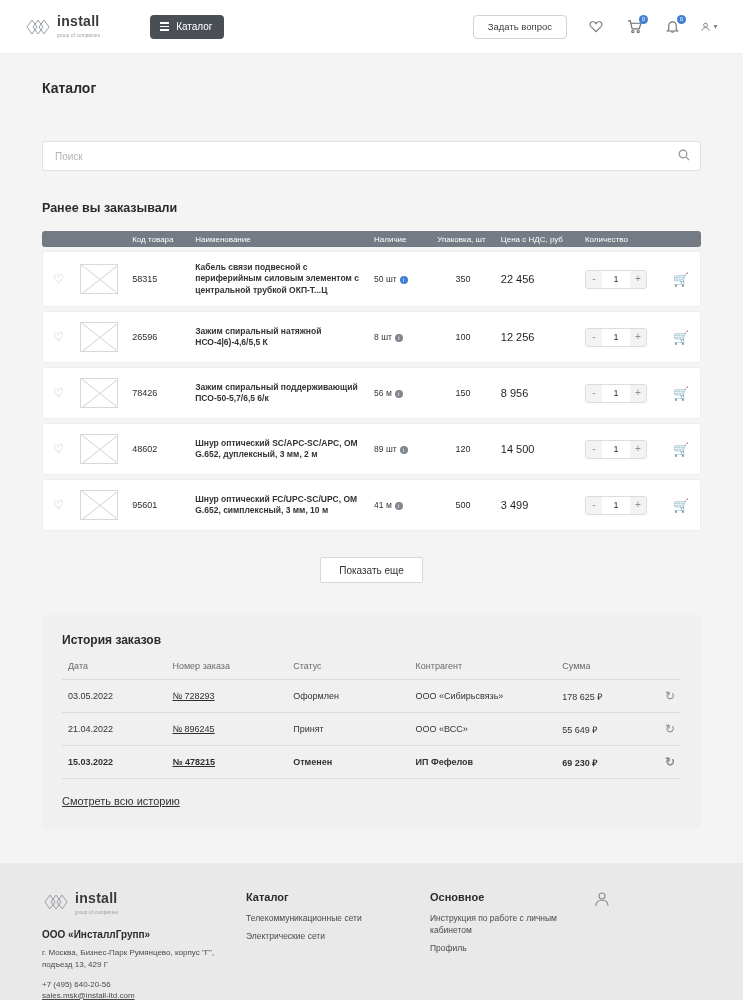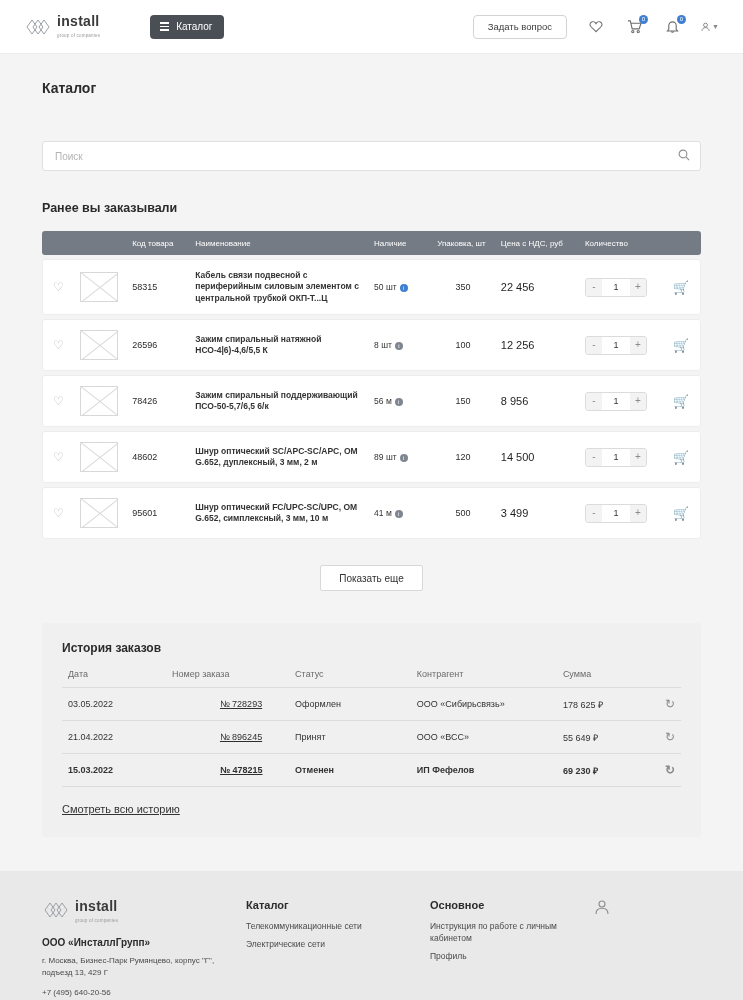--- a/index.html
+++ b/index.html
@@ -87,21 +87,21 @@
   h2.section-title { font-size:12.5px; font-weight:bold; margin:0 0 12px 0; }
 
   
   .ptable { width:100%; border-collapse:separate; border-spacing:0 4px; }
   .ptable thead th {
     background:#747b84;
     color:#fff;
     font-size:8px;
     font-weight:normal;
     text-align:left;
-    height:24px;
+    height:16px;
     padding:0 6px;
     white-space:nowrap;
   }
   .ptable thead th:first-child { border-radius:3px 0 0 3px; }
   .ptable thead th:last-child { border-radius:0 3px 3px 0; }
   .ptable tbody tr { background:#fff; }
   .ptable tbody td {
     border-top:1px solid #ededed;
     border-bottom:1px solid #ededed;
     padding:10px 6px;
@@ -180,21 +180,21 @@
   .history h3 { font-size:12px; font-weight:bold; margin:0 0 14px 0; }
   .htable { width:100%; border-collapse:collapse; }
   .htable th {
     text-align:left; font-size:9px; font-weight:normal; color:#6a6a6a;
     padding:0 6px 8px 6px; border-bottom:1px solid #dcdcdc;
   }
   .htable td {
     font-size:9px; padding:9px 6px; border-bottom:1px solid #dcdcdc; color:#333;
   }
   .htable tr:last-child td { border-bottom:1px solid #dcdcdc;font-weight:bold; }
-  .order-link { color:#2f2f2f; text-decoration:underline; cursor:pointer;margin-left:48px; }
+  .order-link { color:#2f2f2f; text-decoration:underline; cursor:pointer; }
   .repeat-ico { color:#8a8a8a; font-size:12px; cursor:pointer; float:right; }
   .hist-all { display:inline-block; margin-top:16px; font-size:11px; color:#333; text-decoration:underline; cursor:pointer; }
 
   
   .footer { background:#e9e9e9; padding:26px 42px 16px 42px; }
   .footer-cols { display:flex; gap:24px; }
   .fcol-1 { width:180px; }
   .fcol-2 { width:160px; }
   .fcol-3 { width:140px; }
   .fcol-4 { flex:1; display:flex; gap:10px; }

